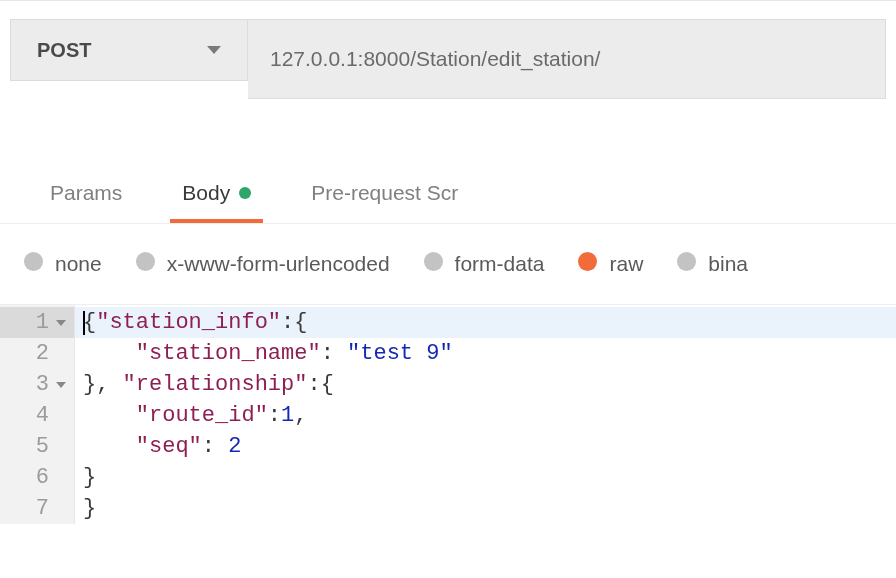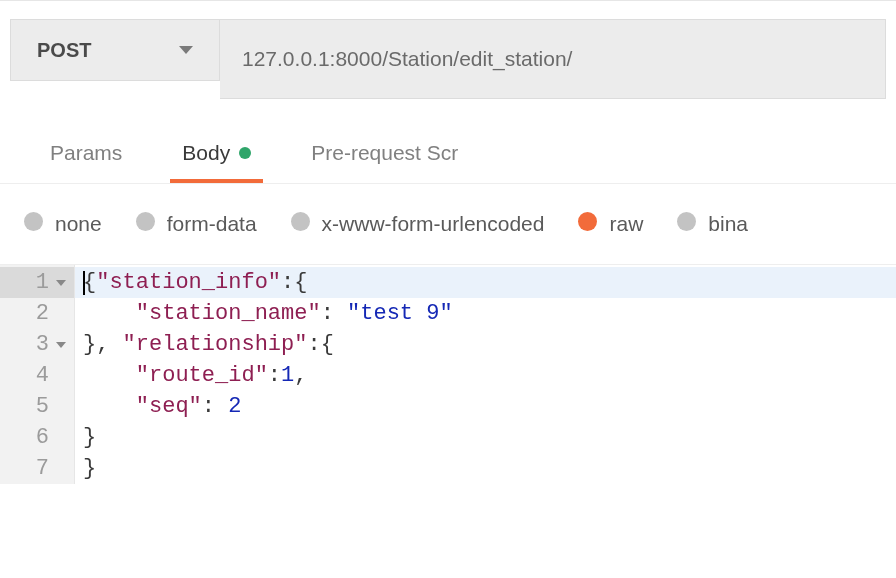--- a/index.html
+++ b/index.html
@@ -17,21 +17,21 @@
   }
   .request-row {
     display: flex;
     padding: 18px 10px 0 10px;
     gap: 0;
   }
   .method-select {
     background: #ececec;
     border: 1px solid #dcdcdc;
     height: 62px;
-    width: 210px;
+    width: 238px;
     display: flex;
     align-items: center;
     justify-content: space-between;
     padding: 0 26px 0 26px;
     font-weight: 600;
     font-size: 20px;
     color: #4a4a4a;
     cursor: pointer;
   }
   .method-select .caret {
@@ -63,20 +63,21 @@
   }
   .tab {
     font-size: 21px;
     color: #808080;
     padding: 0 30px 18px 30px;
     cursor: pointer;
     display: flex;
     align-items: center;
     gap: 9px;
     position: relative;
+    margin-top: 40px;
   }
   .tab.active {
     color: #3a3a3a;
     align-items: center;
   }
   .tab.active::after {
     content: "";
     position: absolute;
     left: 18px;
     right: 18px;
@@ -212,25 +213,25 @@
   </div>
 </div>
 
 <div class="body-type-row">
   <div class="radio-item">
     <span class="radio"></span>
     <span>none</span>
   </div>
   <div class="radio-item">
     <span class="radio"></span>
+    <span>x-www-form-urlencoded</span>
+  </div>
+  <div class="radio-item">
+    <span class="radio"></span>
     <span>form-data</span>
-  </div>
-  <div class="radio-item">
-    <span class="radio"></span>
-    <span>x-www-form-urlencoded</span>
   </div>
   <div class="radio-item">
     <span class="radio selected"></span>
     <span>raw</span>
   </div>
   <div class="radio-item">
     <span class="radio"></span>
     <span>bina</span>
   </div>
 </div>

